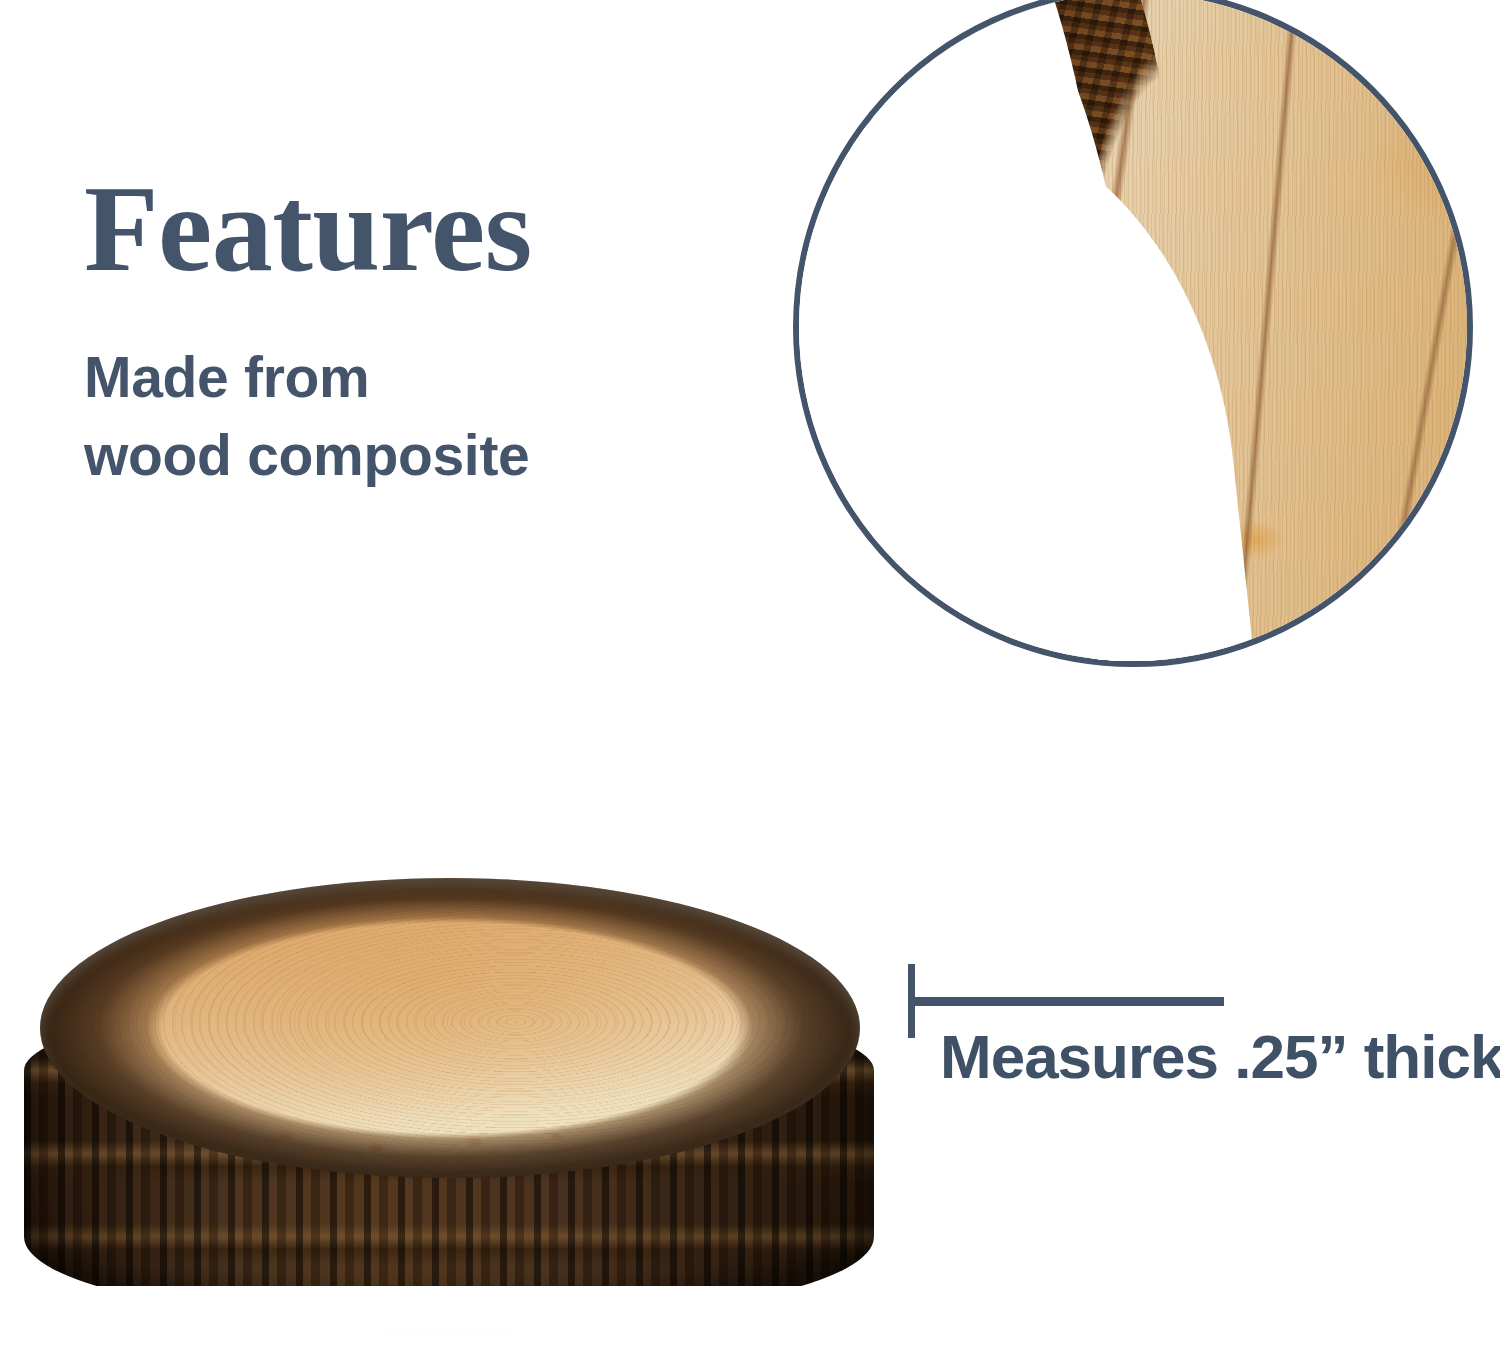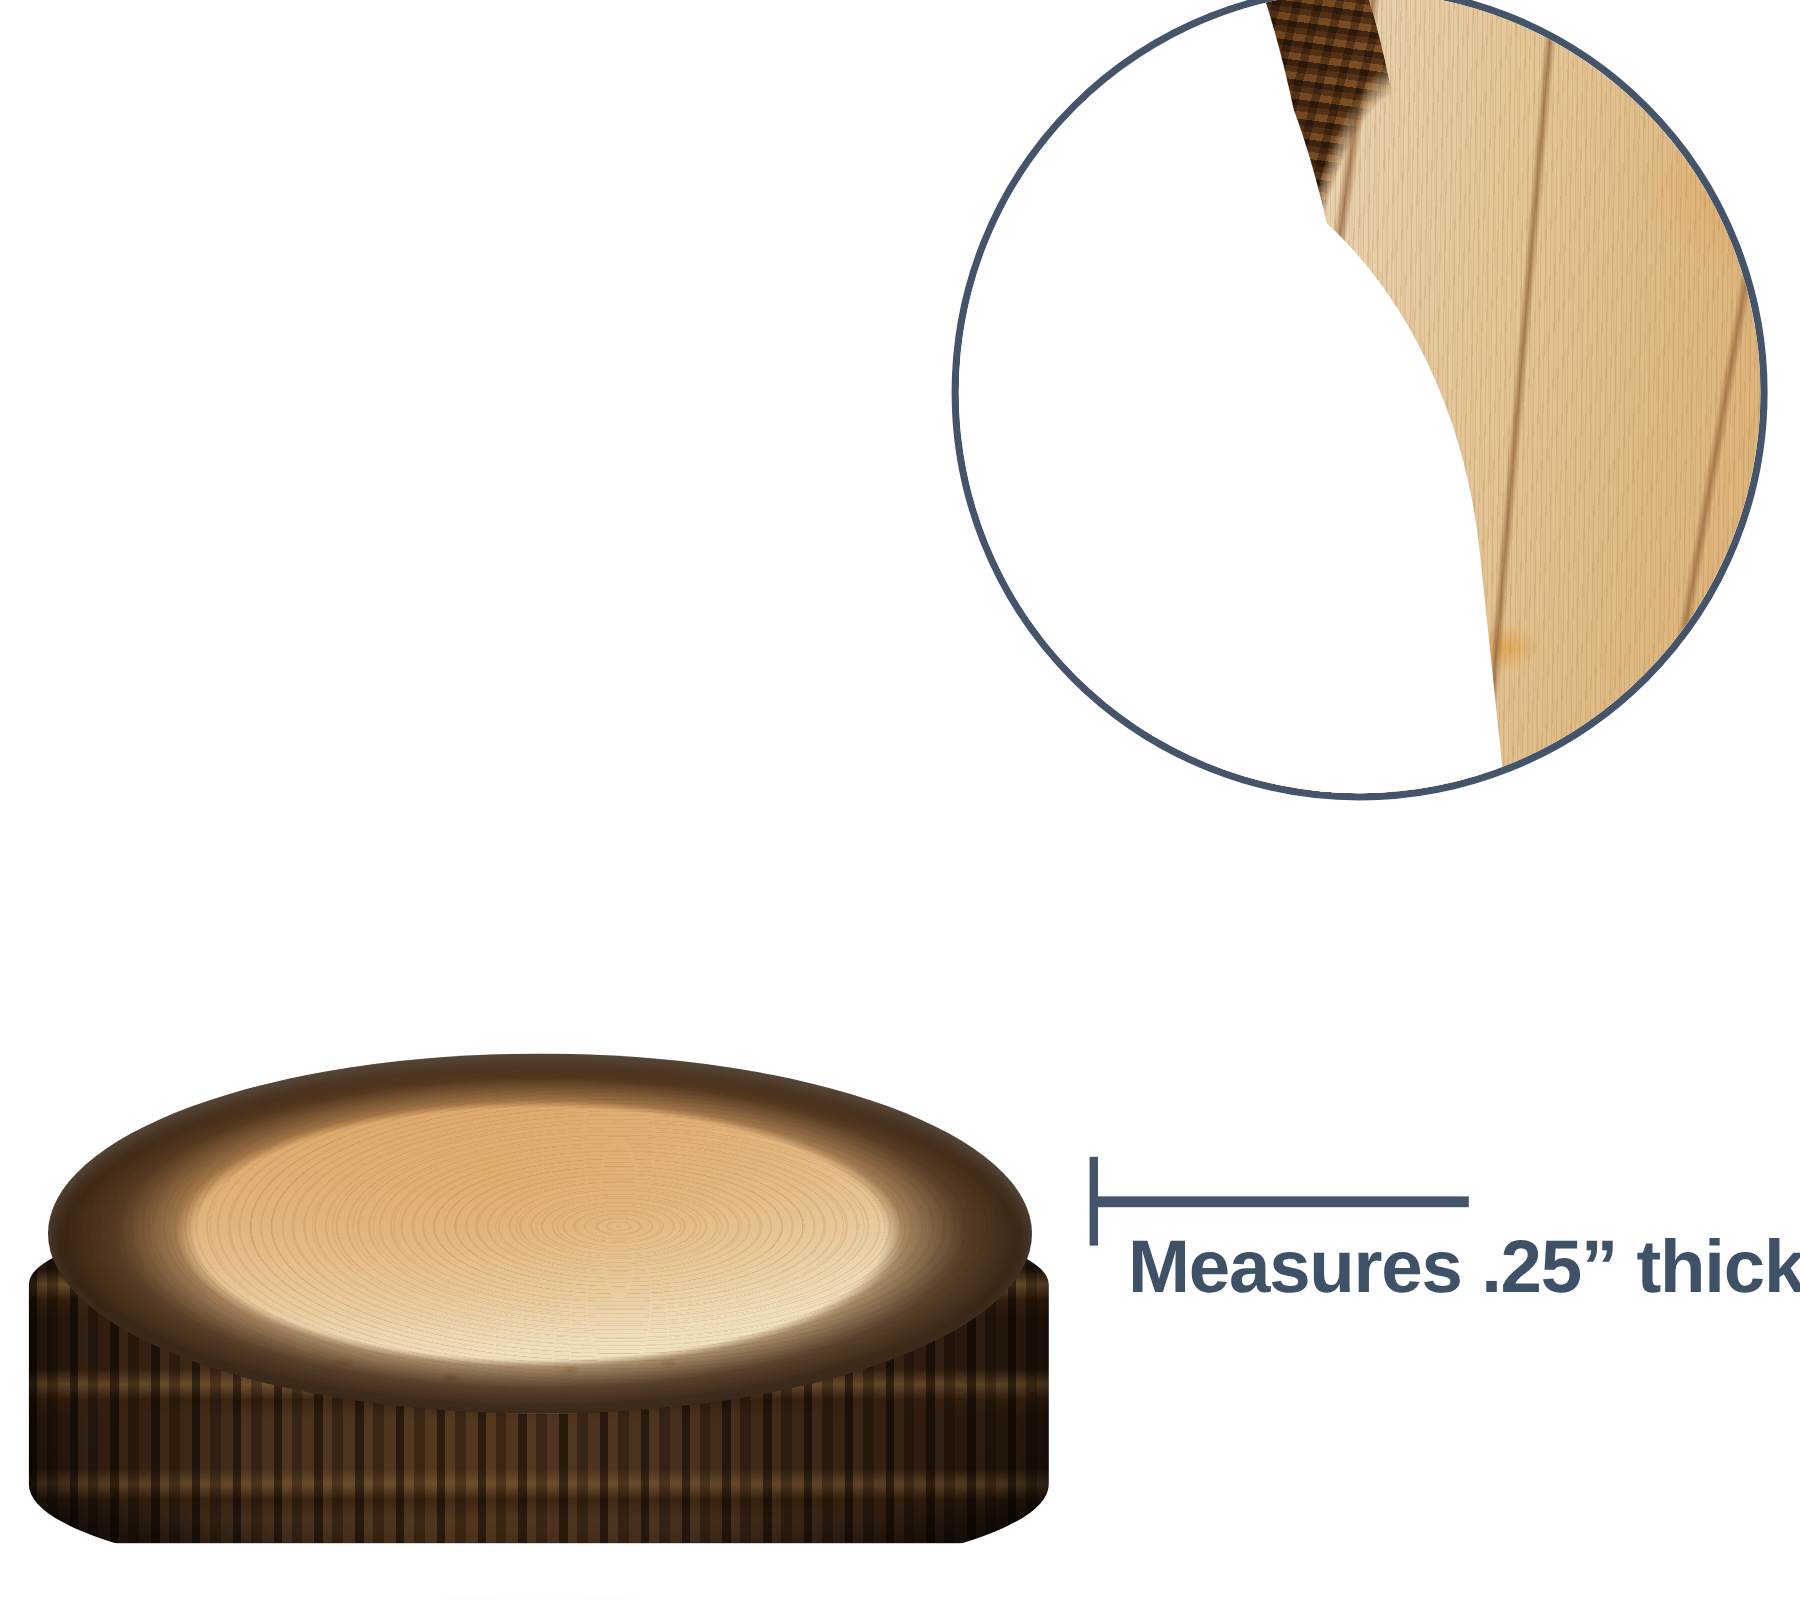--- a/index.html
+++ b/index.html
@@ -280,20 +280,27 @@
     letter-spacing: -1px;
     color: #3f5166;
     white-space: nowrap;
   }
 </style>
 </head>
 <body>
 
 <div id="page">
 
+  <div id="headline-block">
+    <h1 id="features-title">Features</h1>
+    <p id="subtitle">
+      <span class="sub-line">Made from</span>
+      <span class="sub-line">wood composite</span>
+    </p>
+  </div>
 
   <div id="detail-circle">
     <div id="detail-wood-face"></div>
     <div id="detail-bark"></div>
     <div id="detail-bark-notches"></div>
     <div id="detail-void"></div>
   </div>
 
   <div id="coaster-stack">
     <div id="stack-shadow"></div>

